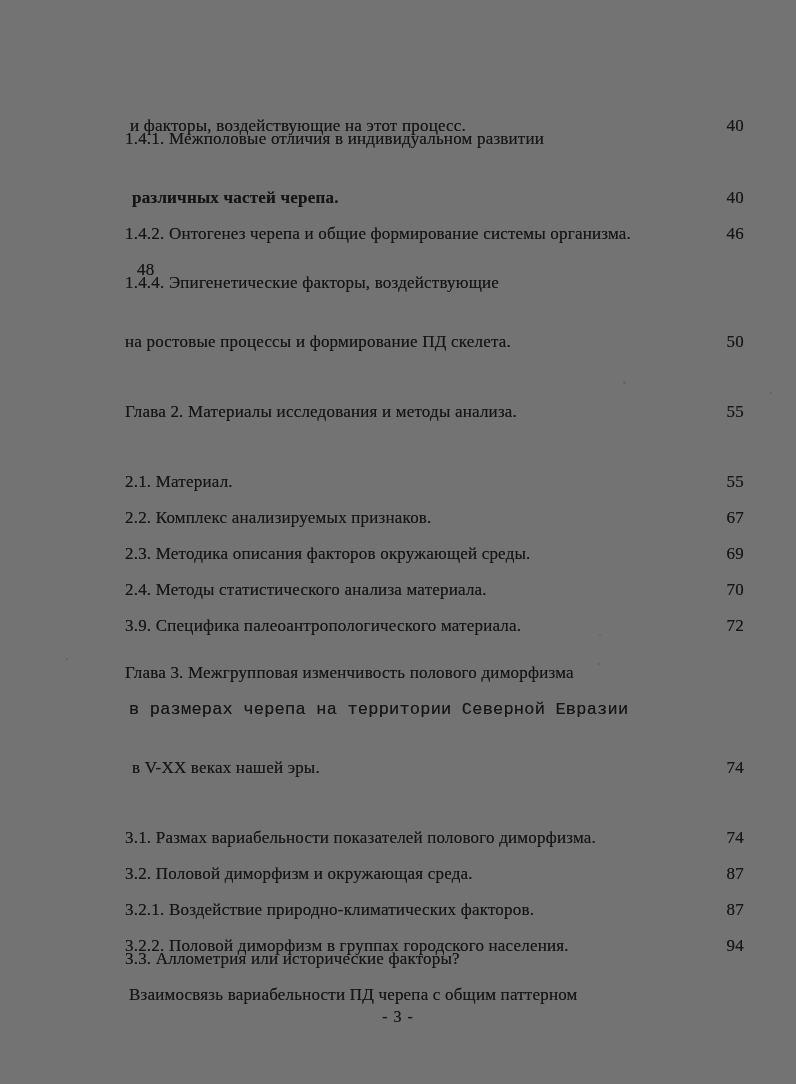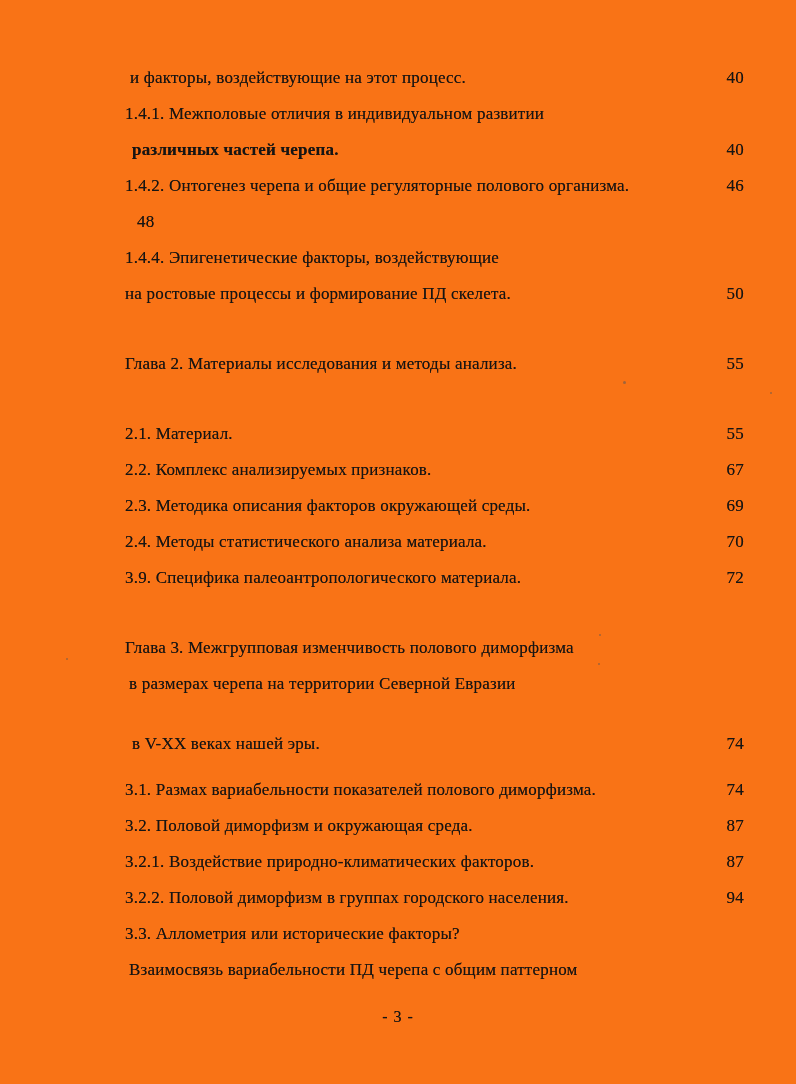--- a/index.html
+++ b/index.html
@@ -12,21 +12,21 @@
     height: 1084px;
     position: relative;
     overflow: hidden;
     font-family: "Liberation Serif", "DejaVu Serif", serif;
     color: #151515;
     box-shadow: inset 0 0 0 1px #c9c9c9;
   }
   .scan-page {
     position: absolute;
     inset: 0;
-    background: #f97316;
+    background: #737373;
   }
   .toc-list {
     position: absolute;
     top: 60px;
     left: 125px;
     right: 52px;
   }
   .toc-row {
     display: flex;
     justify-content: space-between;
@@ -40,20 +40,21 @@
   .toc-row.gap {
     margin-top: 34px;
     text-align: center;
   }
   .toc-text {
     text-shadow: 0 0 0.4px rgba(0,0,0,0.55);
   }
   .toc-page {
     text-shadow: 0 0 0.4px rgba(0,0,0,0.55);
     padding-left: 12px;
+    margin-top: 48px;
   }
   .page-footer {
     position: absolute;
     top: 1008px;
     left: 0;
     width: 100%;
     text-align: center;
     font-size: 16px;
     letter-spacing: 1px;
     text-shadow: 0 0 0.4px rgba(0,0,0,0.55);
@@ -77,21 +78,21 @@
       </div>
       <div class="toc-row">
         <span class="toc-text">1.4.1. Межполовые отличия в индивидуальном развитии</span>
         <span class="toc-page"></span>
       </div>
       <div class="toc-row">
         <span class="toc-text" style="padding-left: 7px; font-weight: bold;">различных частей черепа.</span>
         <span class="toc-page">40</span>
       </div>
       <div class="toc-row">
-        <span class="toc-text">1.4.2. Онтогенез черепа и общие регуляторные полового организма.</span>
+        <span class="toc-text">1.4.2. Онтогенез черепа и общие формирование системы организма.</span>
         <span class="toc-page">46</span>
       </div>
       <div class="toc-row">
         <span class="toc-page">48</span>
       </div>
       <div class="toc-row">
         <span class="toc-text">1.4.4. Эпигенетические факторы, воздействующие</span>
         <span class="toc-page"></span>
       </div>
       <div class="toc-row">
@@ -120,21 +121,21 @@
       </div>
       <div class="toc-row">
         <span class="toc-text">3.9. Специфика палеоантропологического материала.</span>
         <span class="toc-page">72</span>
       </div>
       <div class="toc-row gap">
         <span class="toc-text">Глава 3. Межгрупповая изменчивость полового диморфизма</span>
         <span class="toc-page"></span>
       </div>
       <div class="toc-row">
-        <span class="toc-text" style="padding-left: 4px;">в размерах черепа на территории Северной Евразии</span>
+        <span class="toc-text" style="padding-left: 4px; font-family: Liberation Mono, monospace;">в размерах черепа на территории Северной Евразии</span>
         <span class="toc-page"></span>
       </div>
       <div class="toc-row">
         <span class="toc-text" style="padding-left: 7px; margin-top: 24px;">в V-XX веках нашей эры.</span>
         <span class="toc-page">74</span>
       </div>
       <div class="toc-row gap">
         <span class="toc-text">3.1. Размах вариабельности показателей полового диморфизма.</span>
         <span class="toc-page">74</span>
       </div>

